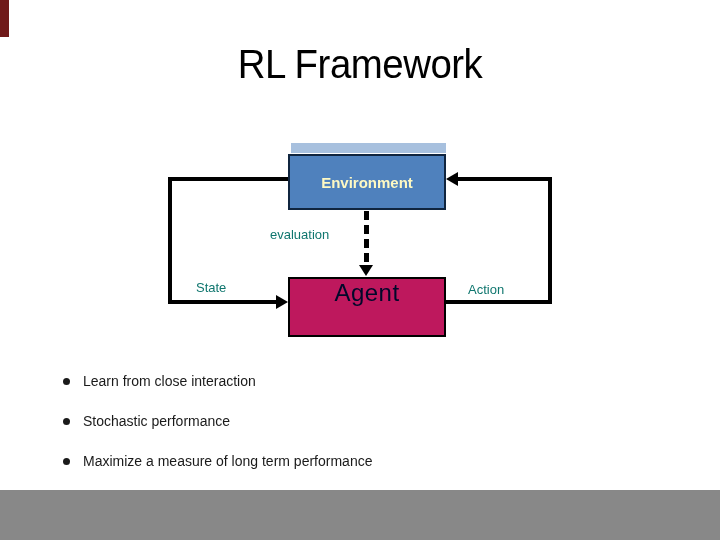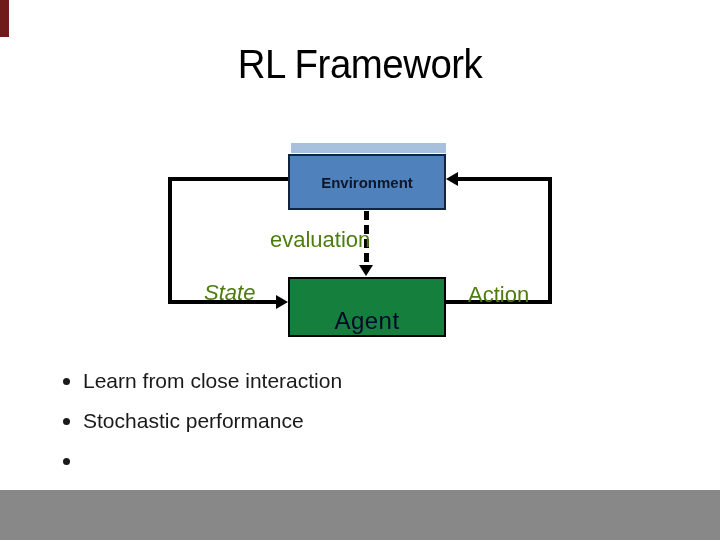--- a/index.html
+++ b/index.html
@@ -11,25 +11,25 @@
   .title{
     position:absolute;left:0;right:0;top:42px;text-align:center;
     font-size:40px;color:#000;letter-spacing:-0.5px;transform:scaleX(0.96);
   }
   
   .env-glow{position:absolute;left:291px;top:143px;width:155px;height:10px;
     background:rgba(79,129,189,0.5);}
   .env-box{
     position:absolute;left:288px;top:154px;width:158px;height:56px;box-sizing:border-box;
     background:#4F81BD;border:2px solid #10253F;display:flex;align-items:center;justify-content:center;
-    font-size:15px;font-weight:bold;color:#0f172a;
+    font-size:15px;font-weight:bold;color:#fef9c3;
   }
   .agent-box{
     position:absolute;left:288px;top:277px;width:158px;height:60px;box-sizing:border-box;
-    background:#15803d;border:2px solid #000;display:flex;align-items:flex-end;justify-content:center;
+    background:#be185d;border:2px solid #000;display:flex;align-items:flex-start;justify-content:center;
     font-size:24px;color:#00082A;letter-spacing:0.5px;transform-origin:center;
   }
   
   .h-line,.v-line{position:absolute;background:#000;}
   .line-left-top{left:170px;top:177px;width:118px;height:4px;}
   .line-left-vert{left:168px;top:177px;width:4px;height:127px;}
   .line-left-bottom{left:168px;top:300px;width:108px;height:4px;}
   .line-right-top{left:458px;top:177px;width:94px;height:4px;}
   .line-right-vert{left:548px;top:177px;width:4px;height:127px;}
   .line-right-bottom{left:446px;top:300px;width:106px;height:4px;}
@@ -38,29 +38,29 @@
     border-top:7px solid transparent;border-bottom:7px solid transparent;border-left:12px solid #000;}
   .arrow-into-env{left:446px;top:172px;
     border-top:7px solid transparent;border-bottom:7px solid transparent;border-right:12px solid #000;}
   .dashed-line{
     position:absolute;left:364px;top:211px;width:5px;height:55px;
     background:repeating-linear-gradient(to bottom,#000 0 9px,transparent 9px 14px);
   }
   .arrow-down{left:359px;top:265px;
     border-left:7px solid transparent;border-right:7px solid transparent;border-top:11px solid #000;}
   
-  .dlabel{position:absolute;font-size:22px;color:#4d7c0f;}
+  .dlabel{position:absolute;font-size:13px;color:#0f766e;}
   .lbl-evaluation{left:270px;top:227px;}
-  .lbl-state{left:204px;top:280px;font-style:italic;}
+  .lbl-state{left:196px;top:280px;}
   .lbl-action{left:468px;top:282px;}
   
   .bullets{position:absolute;left:60px;top:361px;width:620px;}
   .bullet-row{display:flex;align-items:center;height:40px;}
   .bullet-dot{width:7px;height:7px;border-radius:50%;background:#1A1A1A;margin-left:3px;margin-right:13px;flex:none;}
-  .bullet-text{font-size:21px;color:#1A1A1A;white-space:nowrap;}
+  .bullet-text{font-size:14px;color:#1A1A1A;white-space:nowrap;}
   .page-number{position:absolute;left:664px;top:501px;font-size:13px;color:#3A3A3A;}
 </style>
 </head>
 <body>
 
 <div class="slide">
 
   <div class="accent-bar"></div>
 
   <div class="title">RL Framework</div>
@@ -94,18 +94,19 @@
     <div class="bullet-row">
       <div class="bullet-dot"></div>
       <div class="bullet-text">Learn from close interaction</div>
     </div>
     <div class="bullet-row">
       <div class="bullet-dot"></div>
       <div class="bullet-text">Stochastic performance</div>
     </div>
     <div class="bullet-row">
       <div class="bullet-dot"></div>
+      <div class="bullet-text">Maximize a measure of long term performance</div>
     </div>
   </div>
 
   <div class="page-number">8</div>
 
 </div>
 
 </body></html>

